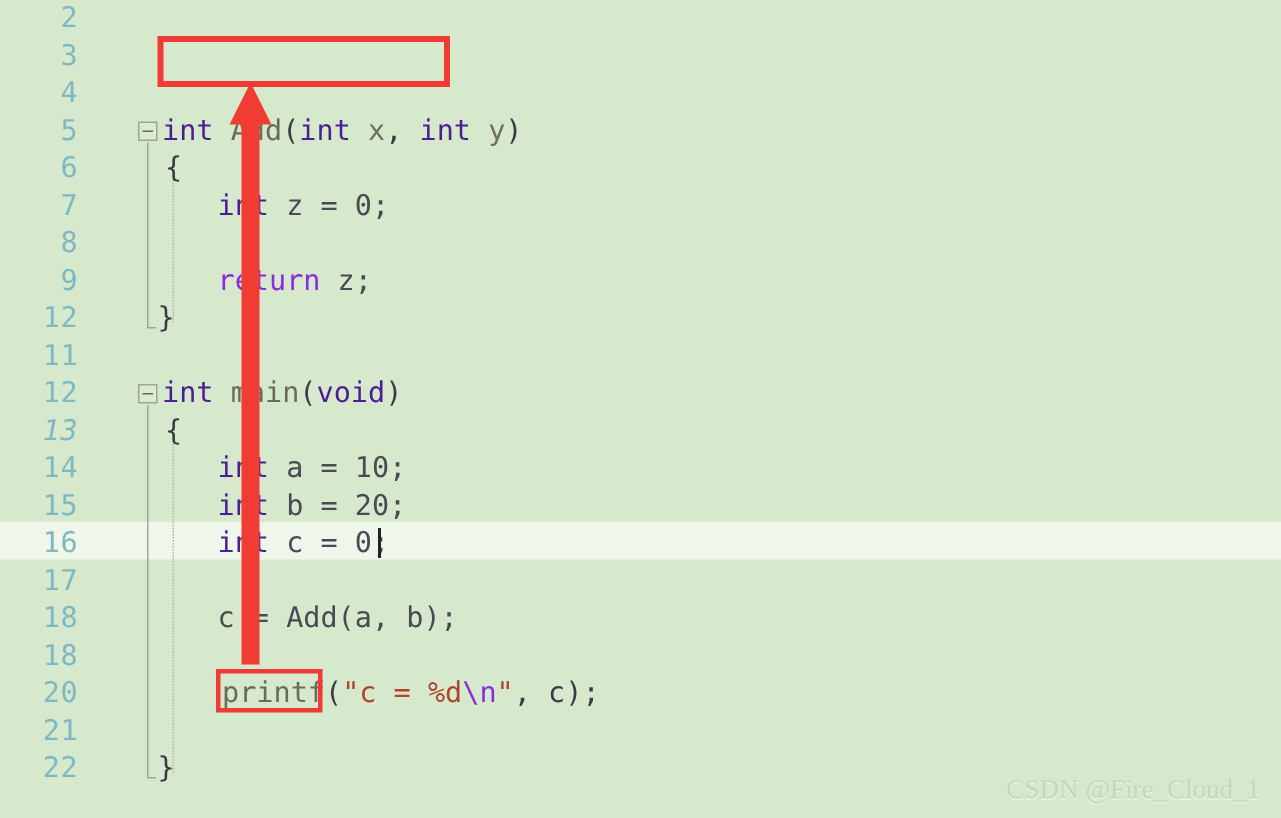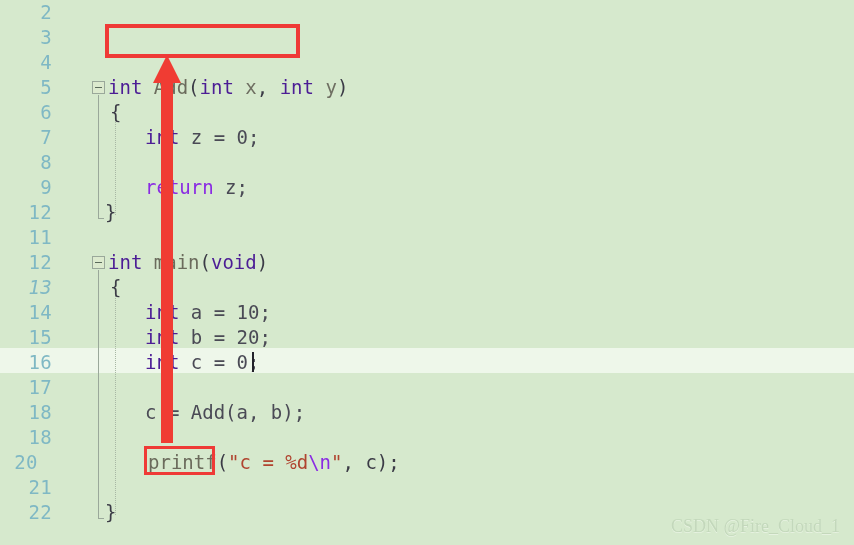--- a/index.html
+++ b/index.html
@@ -190,21 +190,21 @@
     <div class="line-number" style="top:200px;">12</div>
     <div class="line-number" style="top:225px;margin-left:24px;">11</div>
     <div class="line-number" style="top:250px;">12</div>
     <div class="line-number" style="top:275px;font-style:italic;">13</div>
     <div class="line-number" style="top:300px;">14</div>
     <div class="line-number" style="top:325px;">15</div>
     <div class="line-number" style="top:350px;">16</div>
     <div class="line-number" style="top:375px;">17</div>
     <div class="line-number" style="top:400px;">18</div>
     <div class="line-number" style="top:425px;">18</div>
-    <div class="line-number" style="top:450px;text-align:center;">20</div>
+    <div class="line-number" style="top:450px;">20</div>
     <div class="line-number" style="top:475px;">21</div>
     <div class="line-number" style="top:500px;">22</div>
   </div>
 
   <div class="fold-box" style="left:92px; top:81px;"></div>
   <div class="fold-line" style="left:98px; top:95px; height:123px;"></div>
   <div class="fold-foot" style="left:98px; top:218px; width:6px;"></div>
   <div class="indent-guide" style="left:115px; top:120px; height:95px;"></div>
 
   <div class="fold-box" style="left:92px; top:256px;"></div>

